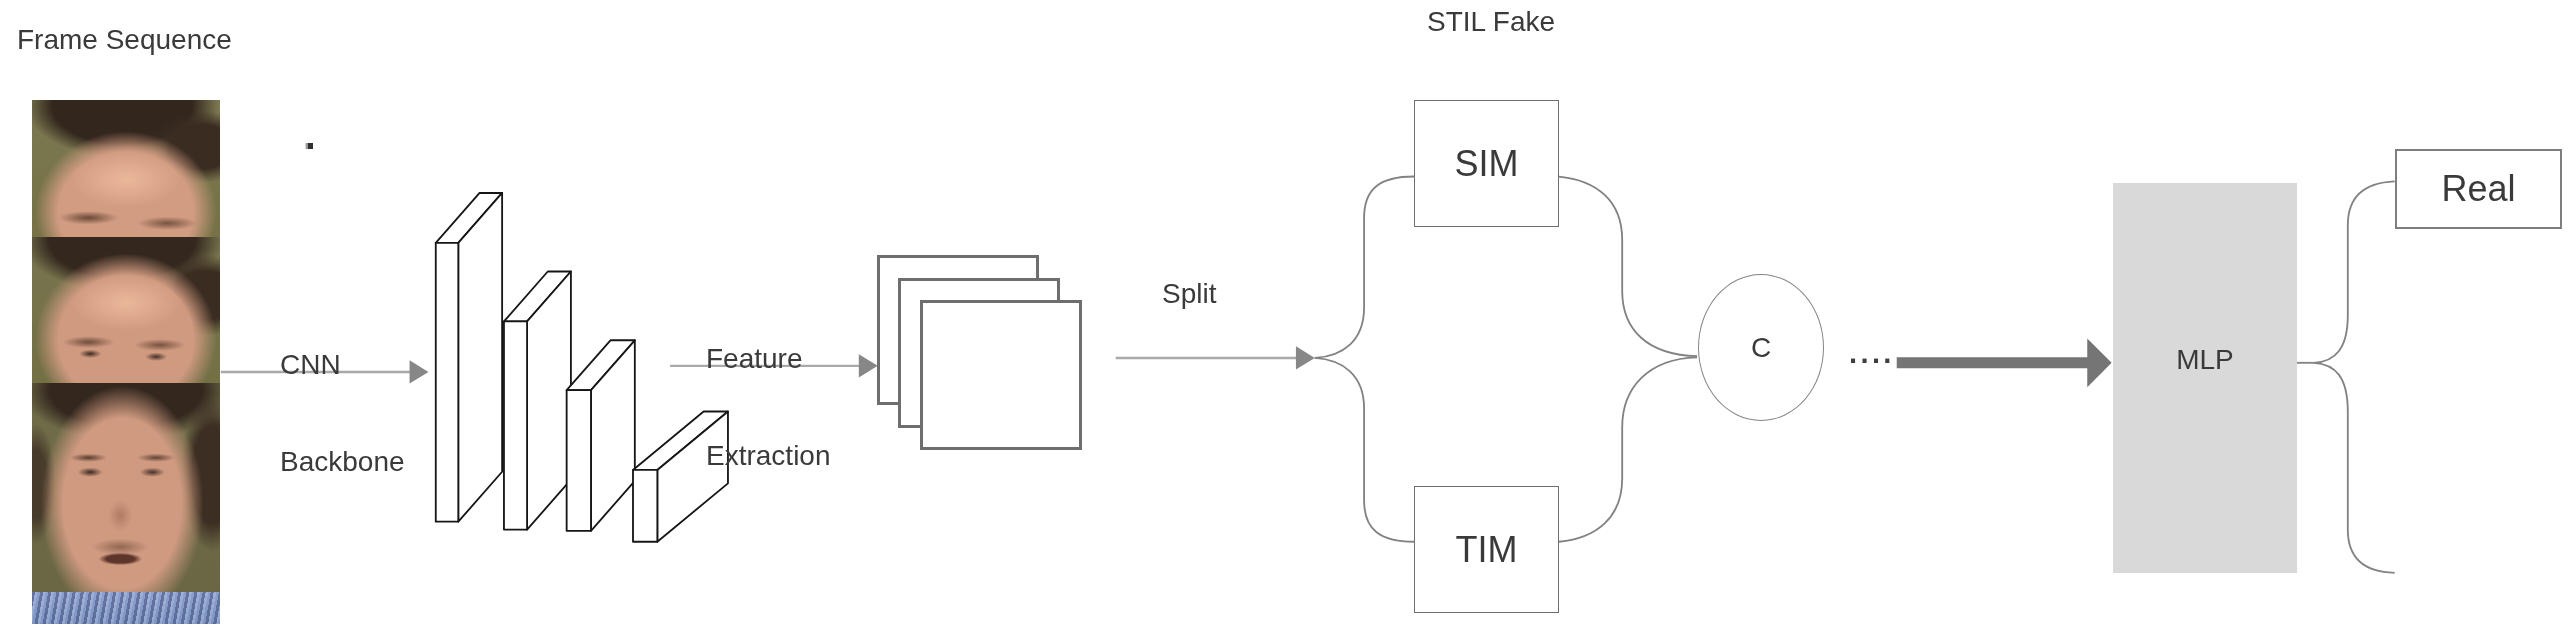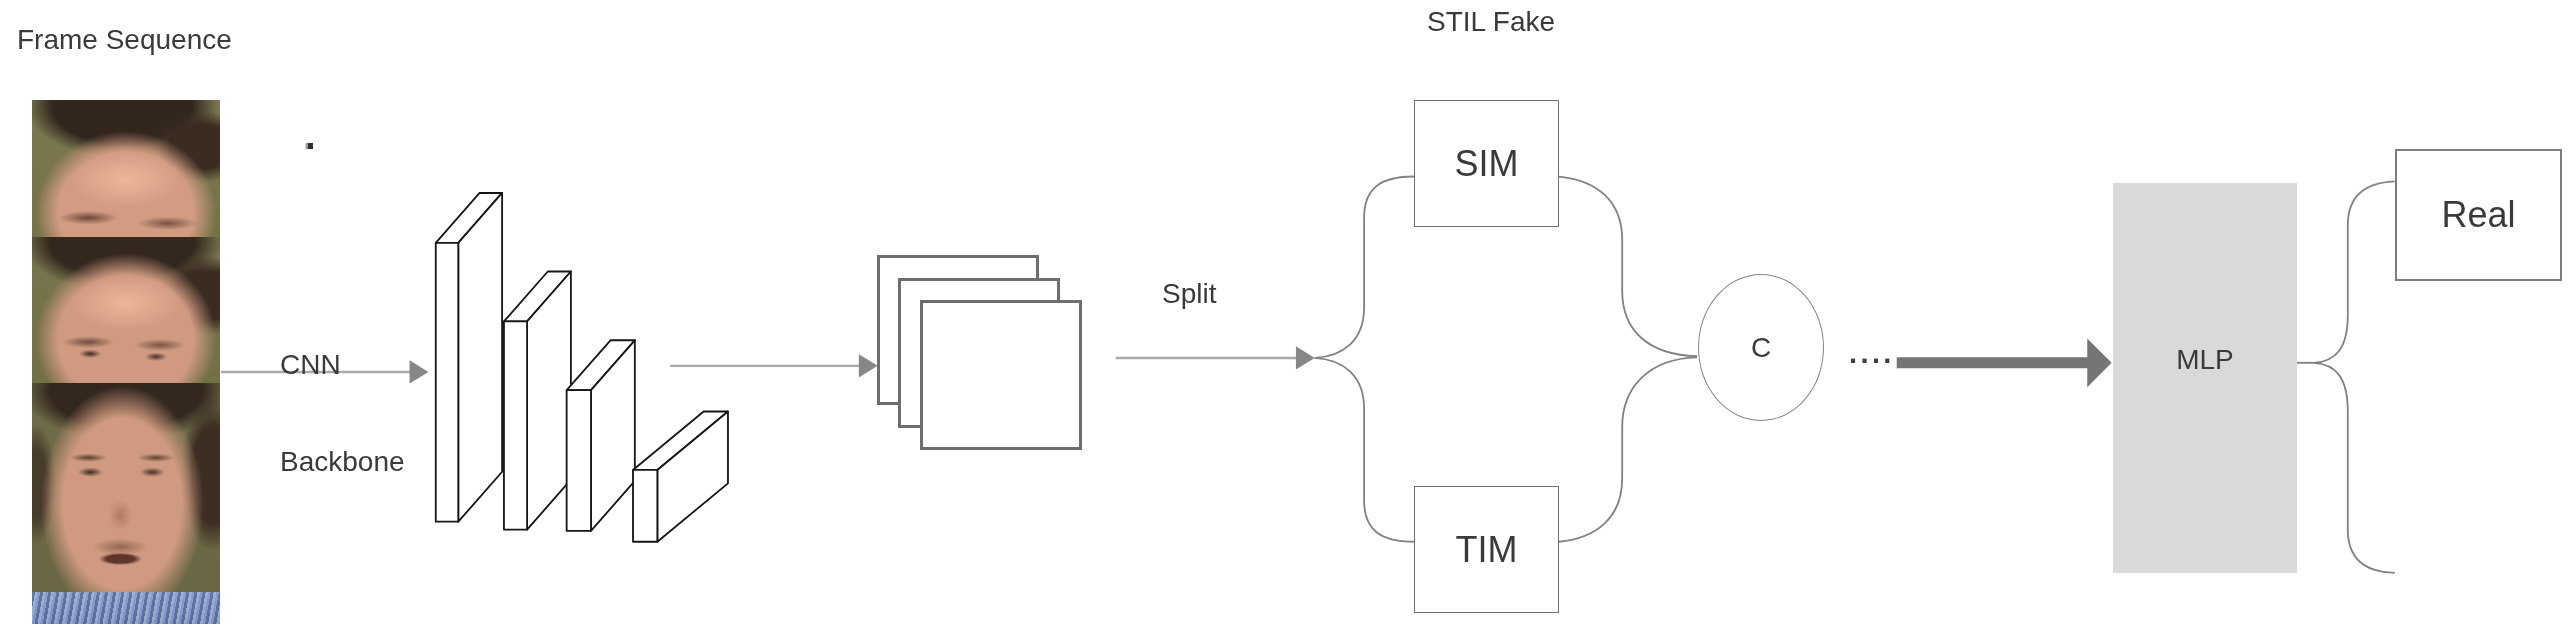--- a/index.html
+++ b/index.html
@@ -135,20 +135,24 @@
   <div class="sheet" style="left:898px;top:278px;"></div>
   <div class="sheet" style="left:920px;top:300px;"></div>
 
   <div class="lbl" style="left:17px;top:24px;">Frame Sequence</div>
 
   <div class="lbl" style="left:236px;top:284px;margin-left:44px;">
     <span style="display:block">CNN</span>
     <span style="display:block">Backbone</span>
   </div>
 
+  <div class="lbl" style="left:706px;top:278px;">
+    <span style="display:block">Feature</span>
+    <span style="display:block">Extraction</span>
+  </div>
 
   <div class="lbl" style="left:1162px;top:278px;">Split</div>
 
   <div class="lbl" style="left:1427px;top:6px;">STIL Fake</div>
 
   <div class="speck" style="left:308px;top:143px;"></div>
 
   <div class="node" style="left:1414px;top:100px;width:145px;height:127px;">
     <span>SIM</span>
   </div>
@@ -159,18 +163,18 @@
   <div class="ellipse" style="left:1698px;top:274px;width:126px;height:147px;">
     <span>C</span>
   </div>
 
   <div class="dots" style="left:1849px;top:345px;">····</div>
 
   <div class="mlp" style="left:2113px;top:183px;width:184px;height:390px;">
     <span>MLP</span>
   </div>
 
-  <div class="node out" style="left:2395px;top:149px;width:167px;height:132px;">
+  <div class="node out" style="left:2395px;top:149px;width:167px;height:80px;">
     <span>Real</span>
   </div>
 
 </div>
 
 
 </body></html>

